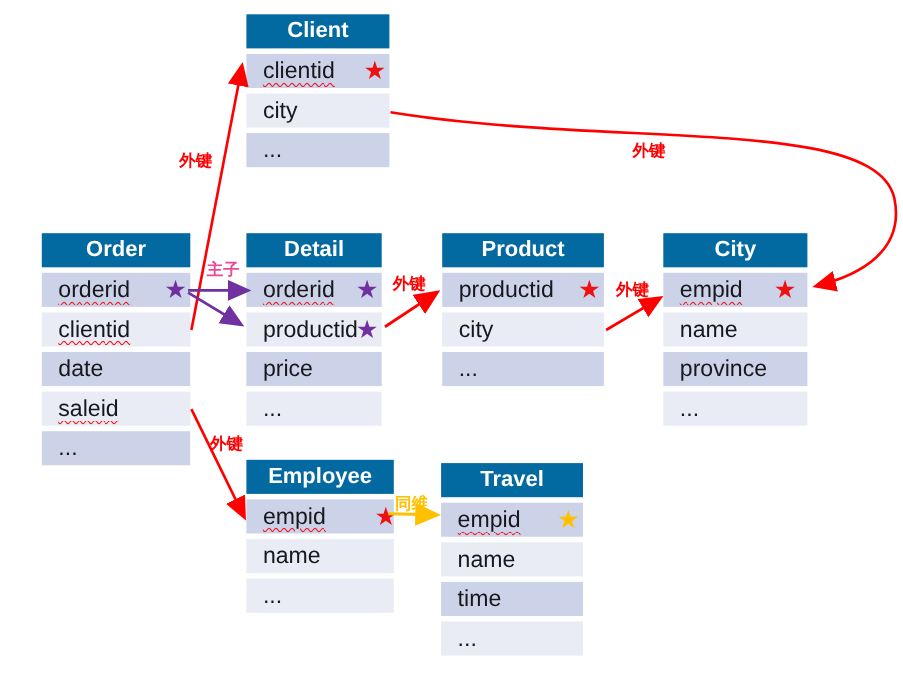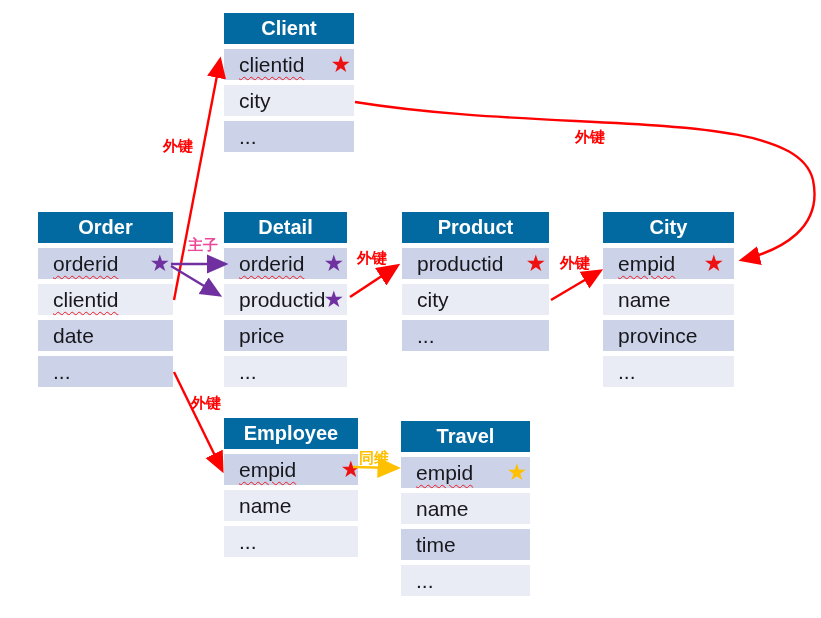--- a/index.html
+++ b/index.html
@@ -62,20 +62,23 @@
     <div class="thead">Order</div>
     <div class="trow dark">
       <span class="fld misspell">orderid</span>
       <span class="star purple">★</span>
     </div>
     <div class="trow light">
       <span class="fld misspell">clientid</span>
     </div>
     <div class="trow dark">
       <span class="fld">date</span>
+    </div>
+    <div class="trow light">
+      <span class="fld misspell">saleid</span>
     </div>
     <div class="trow dark">
       <span class="fld">...</span>
     </div>
   </div>
 
   <div class="table" style="left:224px;top:212px;width:123px">
     <div class="thead">Detail</div>
     <div class="trow dark">
       <span class="fld misspell">orderid</span>

